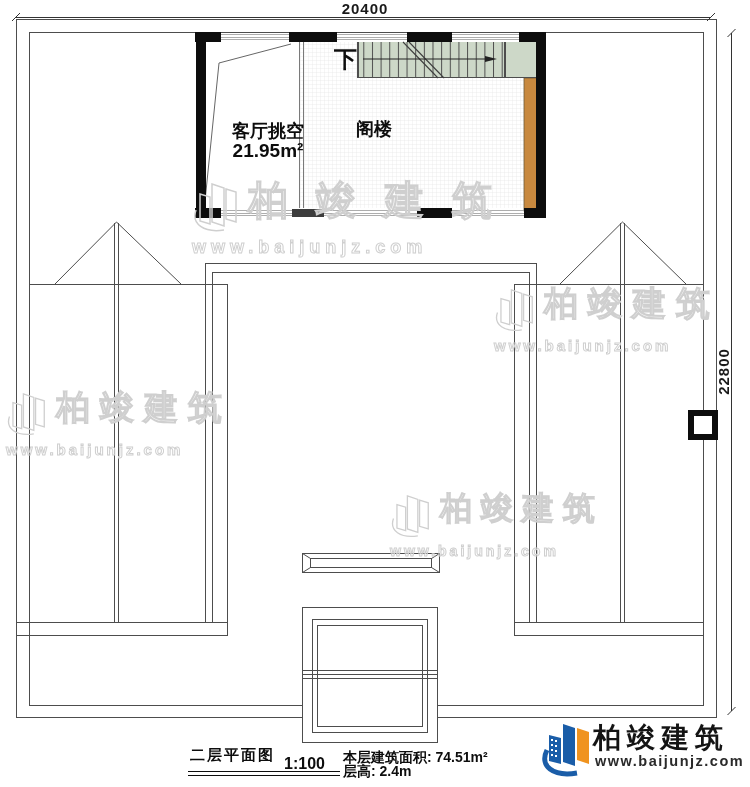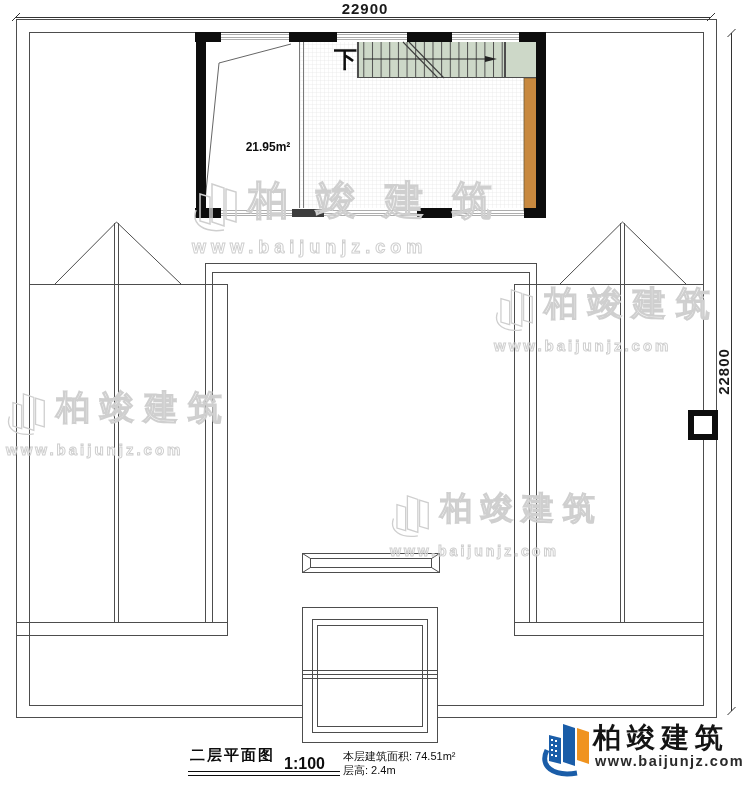--- a/index.html
+++ b/index.html
@@ -6,39 +6,39 @@
   .canvas{
     position:relative;width:750px;height:787px;background:#ffffff;overflow:hidden;
     font-family:"Liberation Sans", sans-serif;color:#111;
   }
   .abs{position:absolute;}
   svg{display:block;}
   .txt{position:absolute;white-space:nowrap;}
   .dim{font-size:15px;font-weight:bold;letter-spacing:1px;color:#1a1a1a;}
   .dim-right{transform:rotate(-90deg);transform-origin:center center;width:80px;text-align:center;}
   .room-name{font-size:18px;font-weight:bold;text-align:center;color:#0d0d0d;}
-  .room-area{font-size:12px;font-weight:bold;text-align:center;color:#0d0d0d;}
+  .room-area{font-size:19px;font-weight:bold;text-align:center;color:#0d0d0d;}
   .down{font-size:23px;font-weight:bold;color:#0d0d0d;}
   .wm{position:absolute;color:rgba(255,255,255,0.15);-webkit-text-stroke:1px #cfcfcf;}
   .wm .row{display:flex;align-items:flex-start;}
   .wm .brand{font-weight:bold;line-height:1;}
   .wm .site{font-weight:bold;display:block;line-height:1;margin-top:6px;}
   .wm-a .brand{font-size:40px;letter-spacing:28px;}
   .wm-a .site{font-size:18px;letter-spacing:5px;}
   .wm-b .brand{font-size:34px;letter-spacing:10px;}
   .wm-b .site{font-size:15px;letter-spacing:3px;}
   .wm-c .brand{font-size:34px;letter-spacing:10px;}
   .wm-c .site{font-size:15px;letter-spacing:3px;}
   .wm-d .brand{font-size:32px;letter-spacing:9px;}
   .wm-d .site{font-size:14px;letter-spacing:3px;}
   .wm .glyph{margin-right:10px;}
   .title{font-size:15px;font-weight:bold;letter-spacing:2px;color:#0d0d0d;}
   .title-underline{position:absolute;border-top:1px solid #0d0d0d;border-bottom:1px solid #0d0d0d;height:3px;}
   .scale{font-size:16px;font-weight:bold;color:#0d0d0d;}
-  .tb-small{font-size:11px;font-weight:normal;color:#0d0d0d;}
+  .tb-small{font-size:14px;font-weight:bold;color:#0d0d0d;}
   .brandtxt{font-size:28px;font-weight:bold;letter-spacing:6px;color:#141414;}
   .sitetxt{font-size:14.5px;font-weight:bold;letter-spacing:1.5px;color:#2a2a2a;}
 </style>
 </head>
 <body>
 
 <div class="canvas">
 
   <svg class="abs" style="left:0;top:0" width="750" height="787" viewBox="0 0 750 787">
     <defs>
@@ -195,28 +195,30 @@
             <polygon points="20,4 32,8 32,46 20,42"></polygon>
             <polygon points="34,9 44,12 44,42 34,39"></polygon>
           <path d="M4,30 C-1,44 12,53 32,50"></path>
         </g>
       </svg>
       <span class="brand">柏竣建筑</span>
     </div>
     <span class="site">www.baijunjz.com</span>
   </div>
 
-  <div class="txt dim" style="left:320px;top:0px;width:90px;text-align:center;">22900</div>
+  <div class="txt dim" style="left:320px;top:0px;width:90px;text-align:center;">20400</div>
 
   <div class="txt dim dim-right" style="left:683px;top:363px;">22800</div>
 
   <div class="txt down" style="left:334px;top:44px;">下</div>
 
+  <div class="txt room-name" style="left:198px;top:119px;width:140px;">客厅挑空</div>
   <div class="txt room-area" style="left:198px;top:140px;width:140px;">21.95m²</div>
 
+  <div class="txt room-name" style="left:304px;top:117px;width:140px;">阁楼</div>
 
   <div class="txt title" style="left:190px;top:746px;">二层平面图</div>
   <div class="title-underline" style="left:188px;top:771px;width:152px;"></div>
   <div class="txt scale" style="left:284px;top:755px;">1:100</div>
   <div class="txt tb-small" style="left:343px;top:749px;">本层建筑面积: 74.51m²</div>
   <div class="txt tb-small" style="left:343px;top:763px;">层高: 2.4m</div>
 
   <div class="abs" style="left:541px;top:719px;width:205px;height:60px;">
     <svg class="abs" style="left:0;top:3px;" width="52" height="55" viewBox="0 0 52 55">
       <polygon points="36,6 48,10 48,42 36,38" fill="#f0931f"></polygon>

